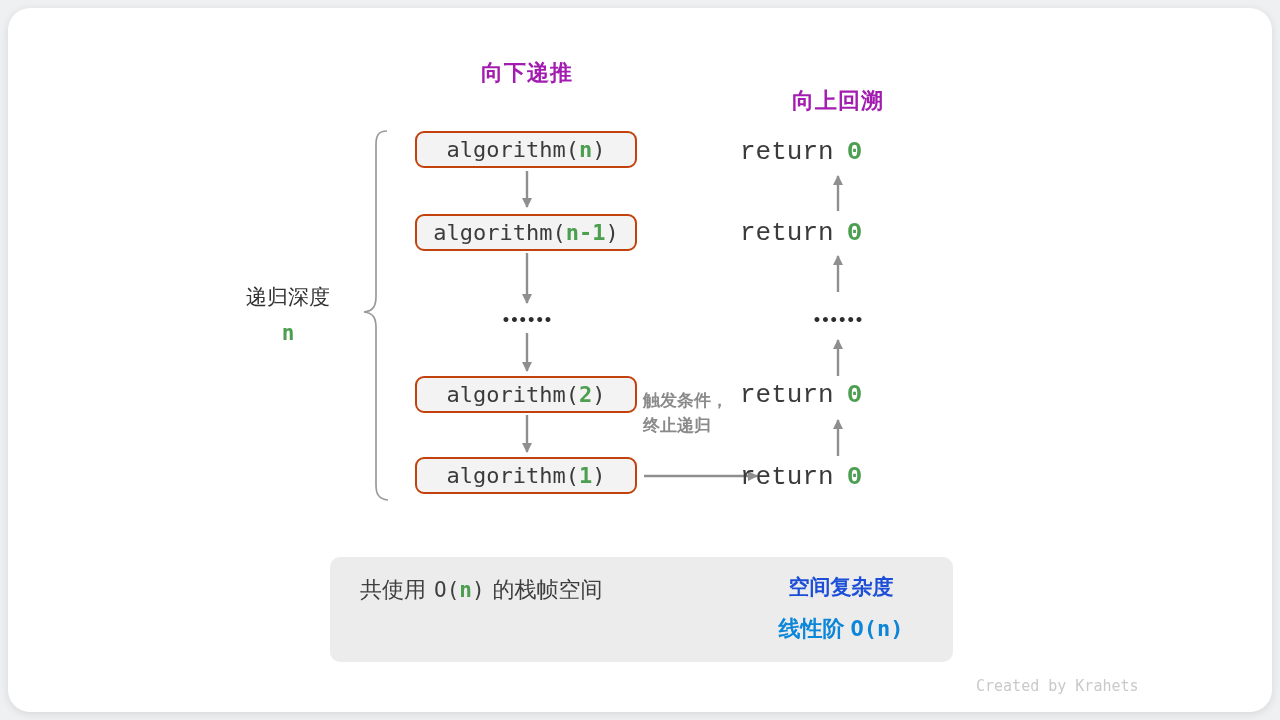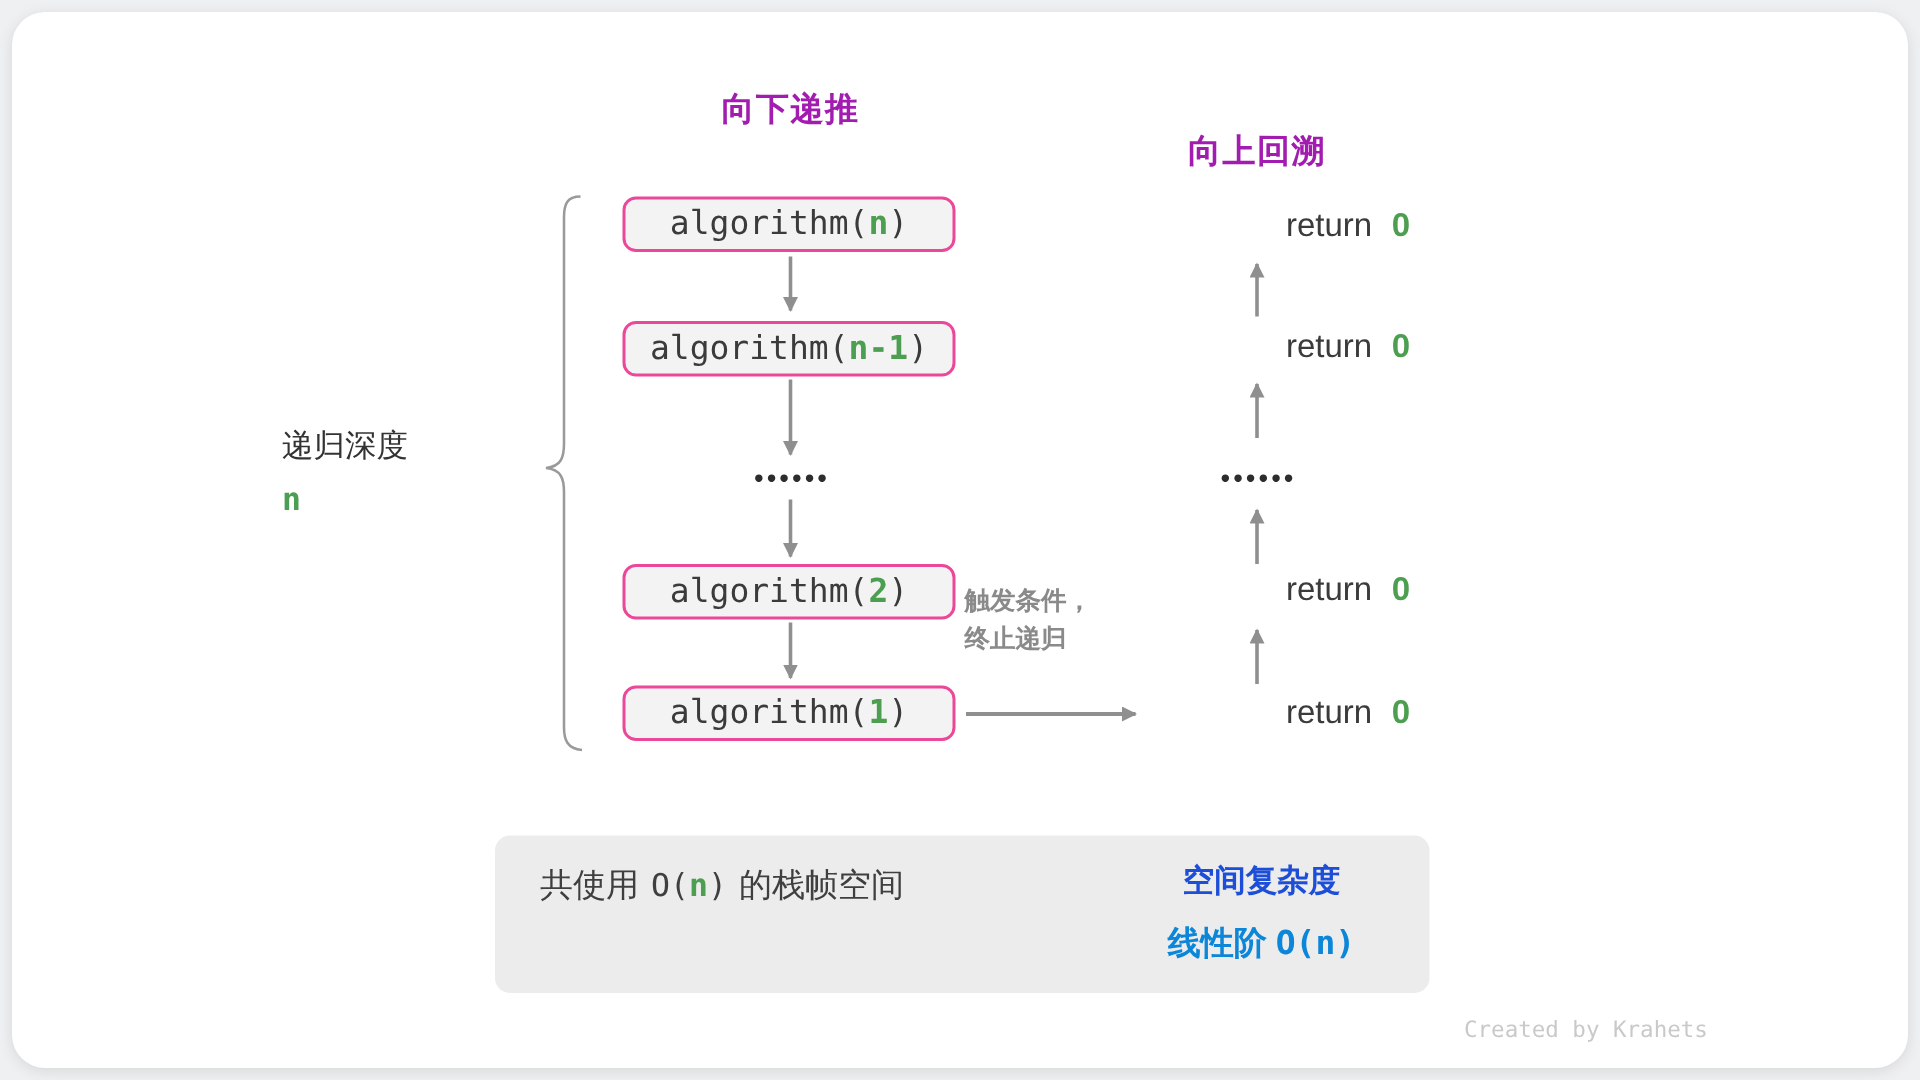--- a/index.html
+++ b/index.html
@@ -13,39 +13,39 @@
     background:#ffffff;border-radius:22px;
     box-shadow:0 2px 10px rgba(0,0,0,.10);
   }
   .abs{position:absolute;}
   .hdr{
     width:200px;font-size:22px;font-weight:700;color:#a21caf;
     text-align:center;letter-spacing:1px;
   }
   .codebox{
     left:415px;width:222px;height:37px;
-    background:#f3f3f3;border:2px solid #ec4899;border-radius:9px;
+    background:#f3f3f3;border:2px solid #c2410c;border-radius:9px;
     box-sizing:border-box;
     display:flex;align-items:center;justify-content:center;
     font-family:"DejaVu Sans Mono","Liberation Mono",monospace;
     font-size:22px;color:#3b3b3b;
   }
   .green{color:#4c9e50;font-weight:700;}
   .retrow{
-    left:740px;width:200px;text-align:right;
-    font-family:Liberation Sans, sans-serif;
-    font-size:22px;color:#3b3b3b;
+    left:740px;width:200px;text-align:left;
+    font-family:Liberation Mono, monospace;
+    font-size:26px;color:#3b3b3b;
   }
   .retrow .kw{margin-right:13px;}
   .dots{
     width:200px;text-align:center;
     font-family:"DejaVu Sans Mono","Liberation Mono",monospace;
     font-size:14px;font-weight:700;color:#2d2d2d;letter-spacing:0px;
   }
-  .depth-label{left:188px;width:200px;text-align:left;}
+  .depth-label{left:188px;width:200px;text-align:center;}
   .depth-label .t{font-size:21px;color:#333333;}
   .depth-label .v{
     font-family:"DejaVu Sans Mono","Liberation Mono",monospace;
     font-size:21px;font-weight:700;color:#4c9e50;margin-top:10px;
   }
   .note{
     left:643px;top:388px;font-size:17px;font-weight:700;color:#8a8a8a;
     line-height:25px;
   }
   .summary{

